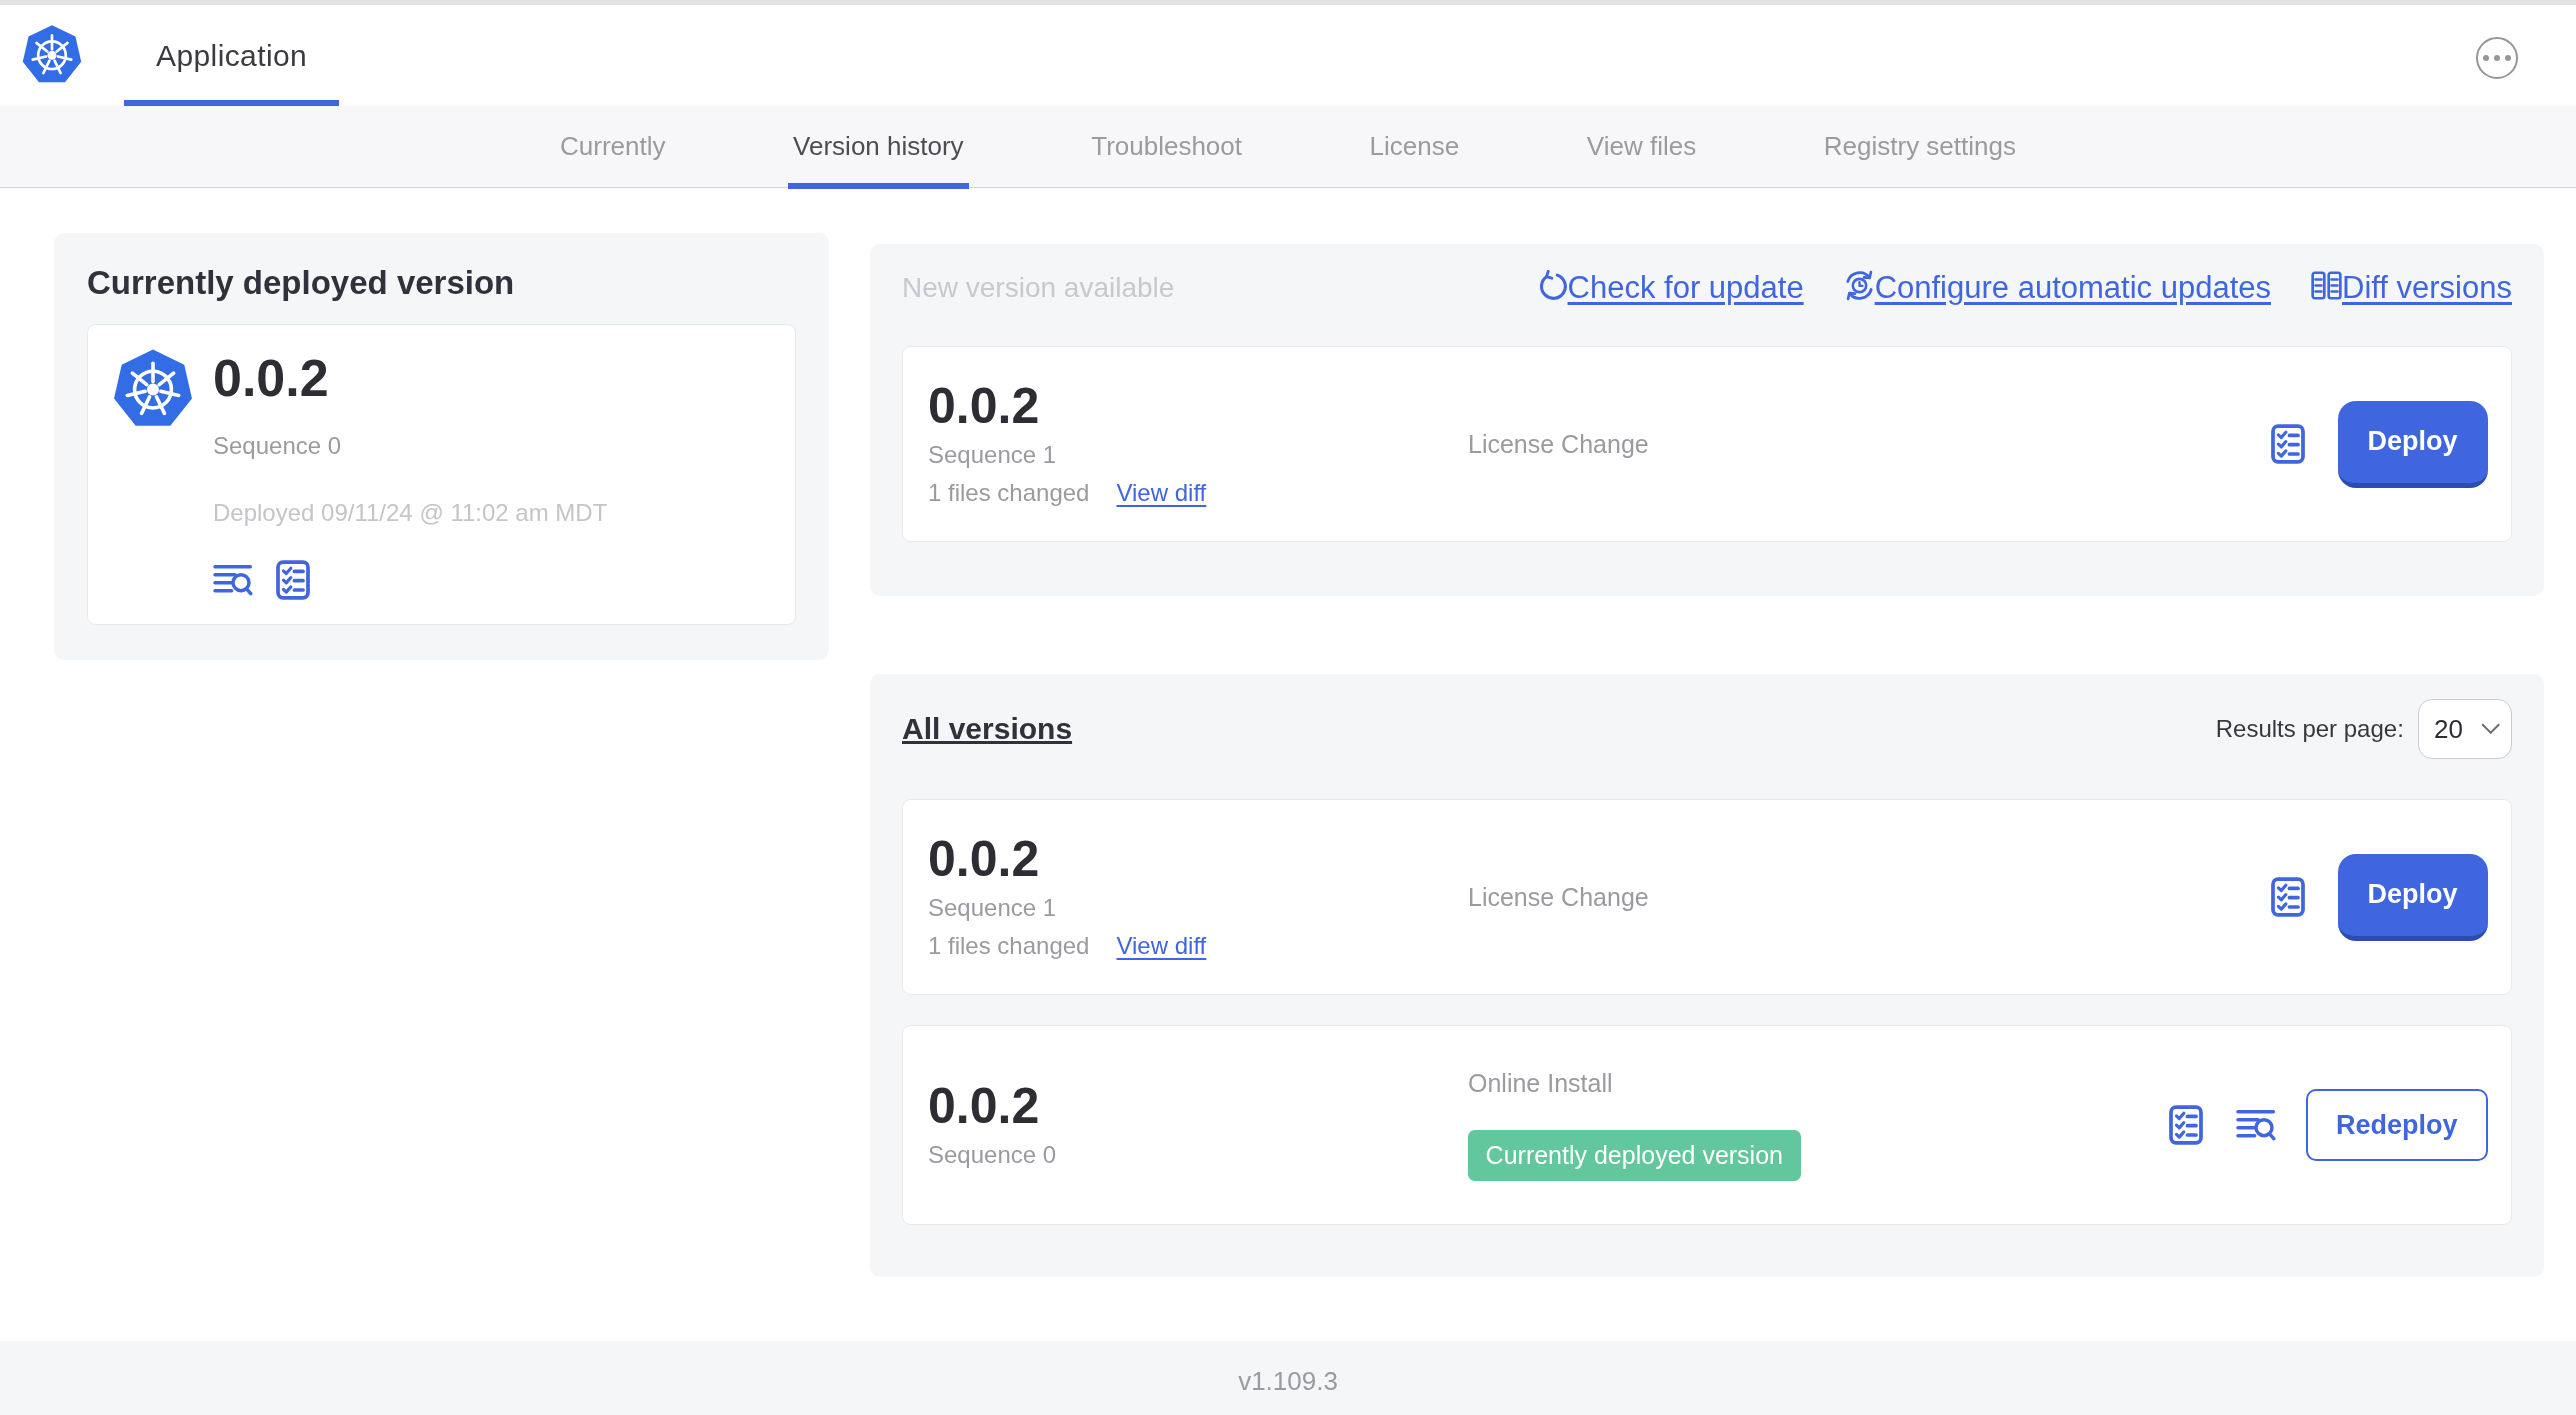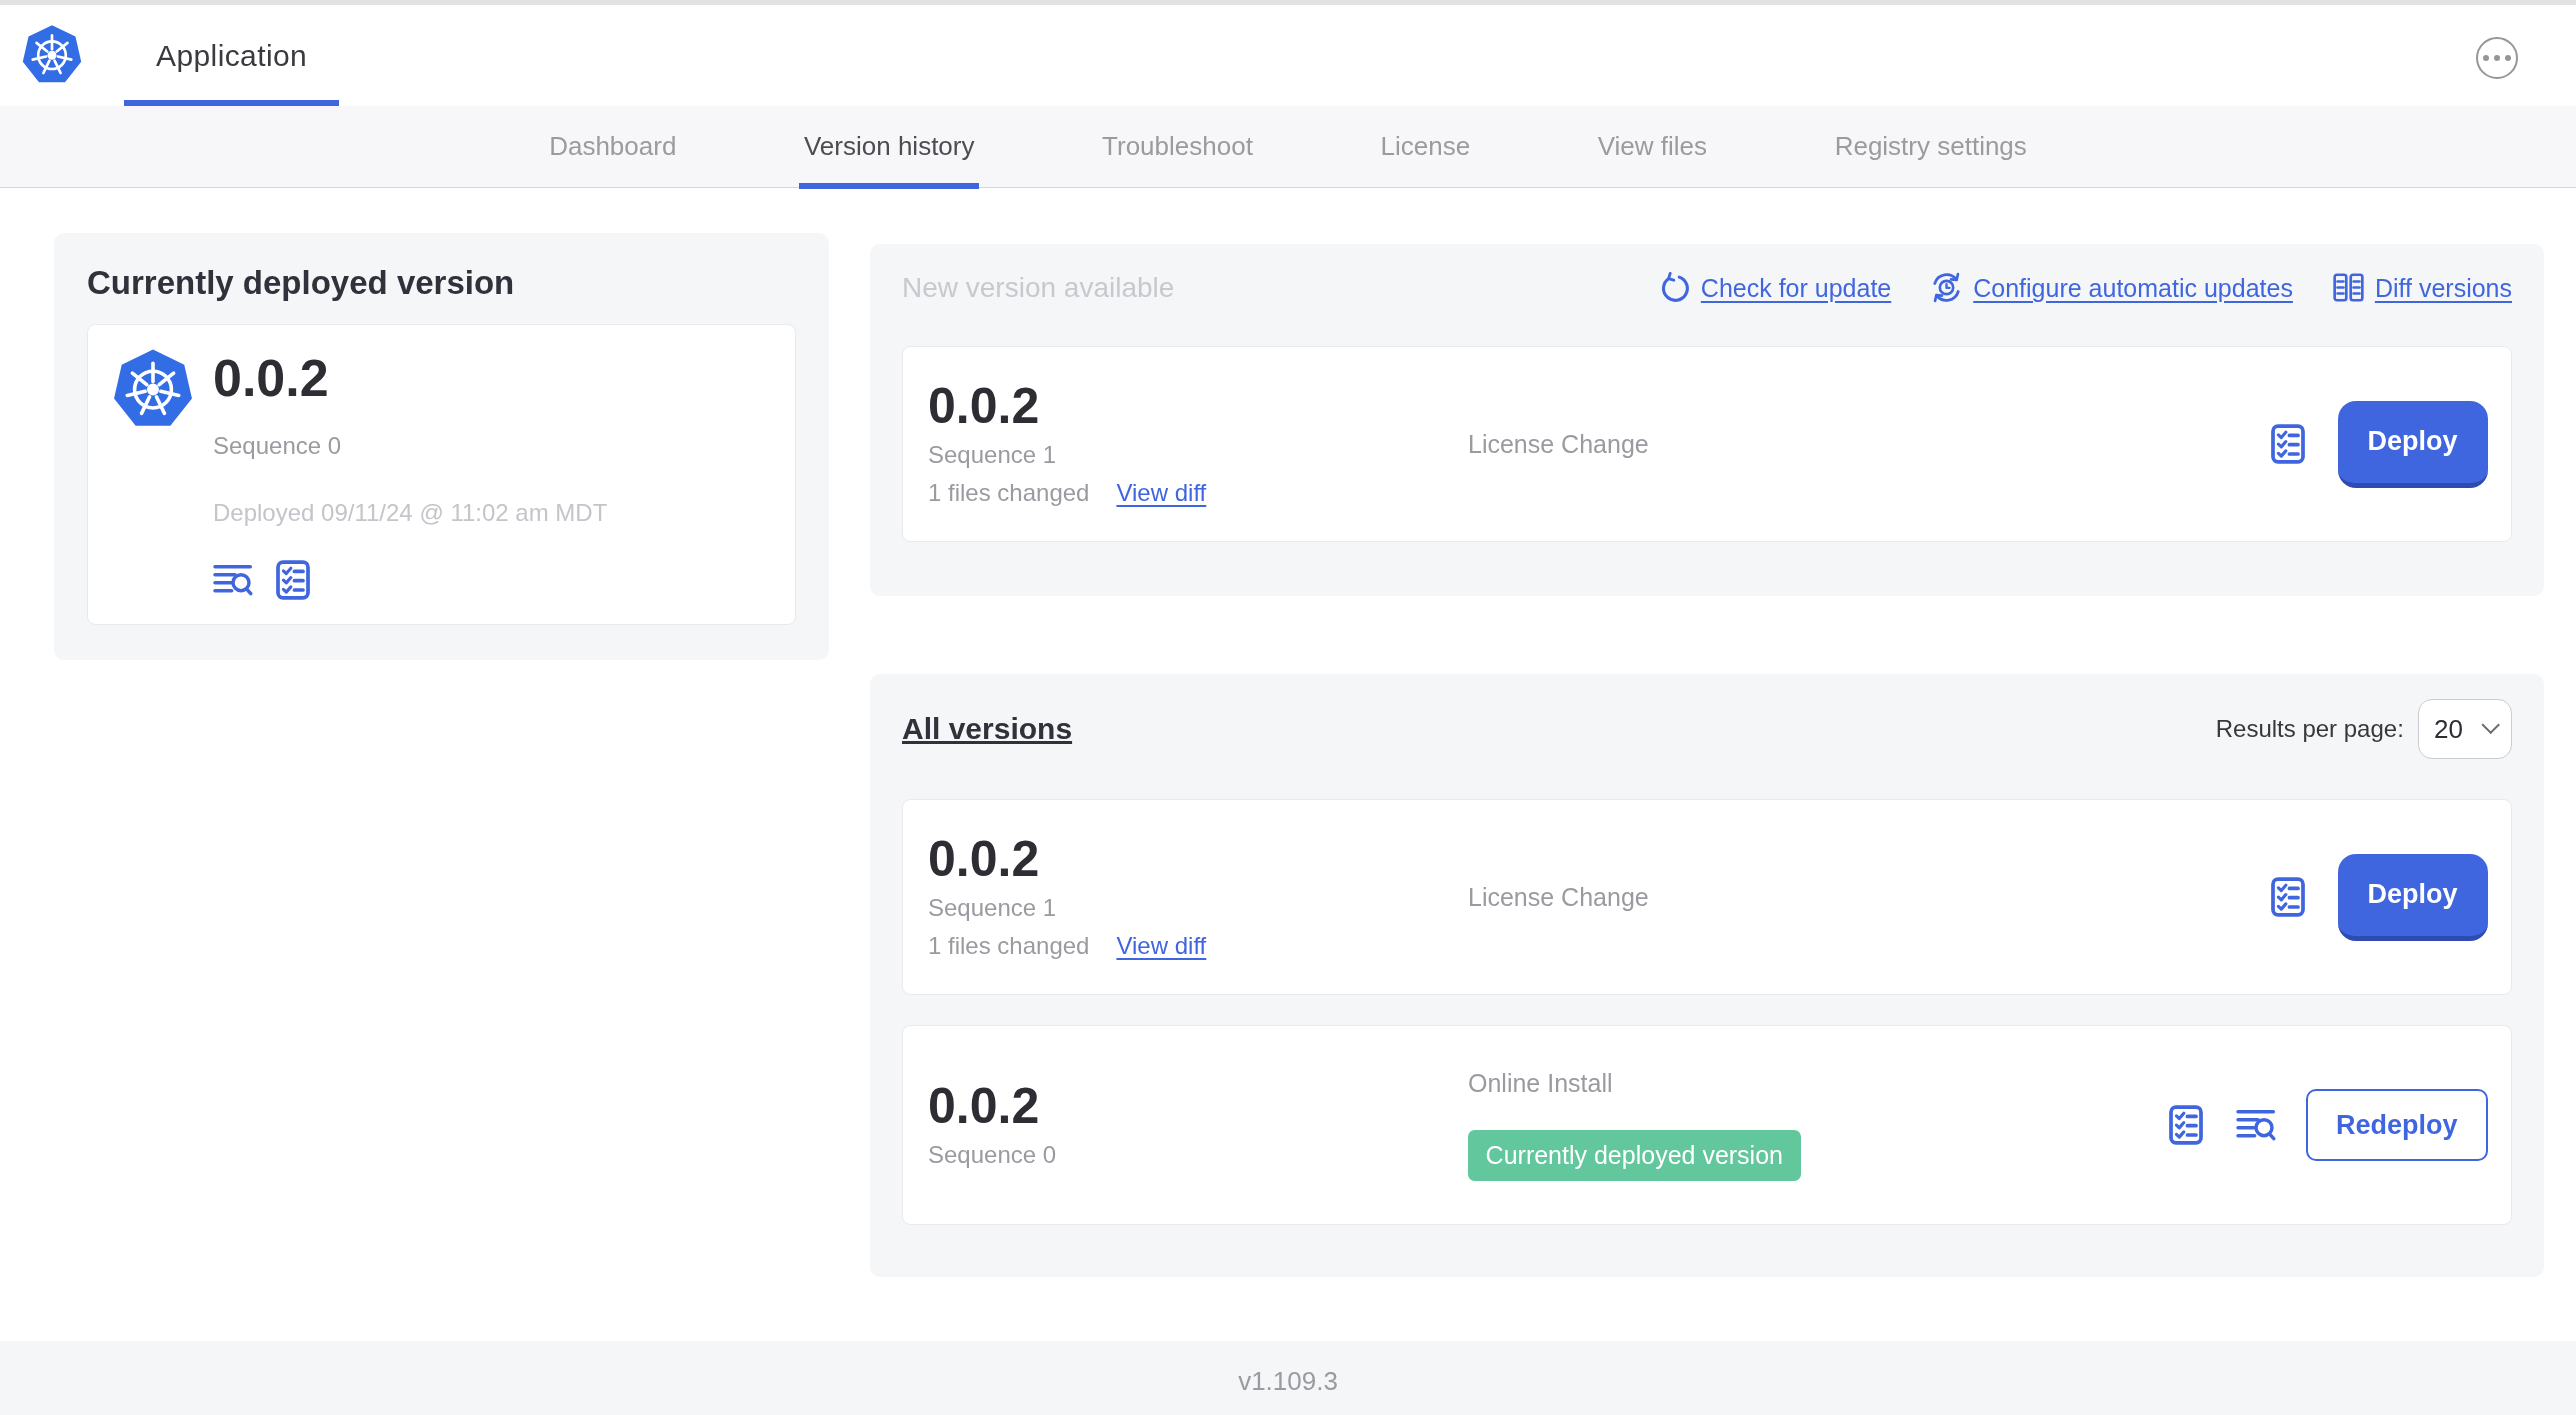--- a/index.html
+++ b/index.html
@@ -43,21 +43,21 @@
   .dc-icons { display:flex; align-items:center; gap:20px; margin-top:33px; }
   .icon-48 { width:40px; height:40px; color:#4066df; cursor:pointer; }
   .icon-48 svg { width:100%; height:100%; }
 
   
   .right-col { flex:1; margin-top:11px; display:flex; flex-direction:column; }
   .panel-new { padding:25px 32px 54px; }
   .panel-head { display:flex; justify-content:space-between; align-items:center; min-height:37px; }
   .muted-title { font-size:28px; color:#c8c8ce; }
   .head-links { display:flex; align-items:center; gap:40px; }
-  .hlink { display:flex; align-items:flex-end; gap:11px; color:#4066df; font-size:25px; cursor:pointer; }
+  .hlink { display:flex; align-items:flex-start; gap:0; color:#4066df; font-size:31px; cursor:pointer; }
   .hlink .lbl { text-decoration:underline; text-underline-offset:4.2px; }
   .icon-36 { width:31px; height:31px; color:#4066df; }
   .icon-36 svg { width:100%; height:100%; }
 
   
   .version-card { margin-top:40px; background:#fff; border:0.8px solid #e9e9ed; border-radius:8.4px;
     min-height:196px; display:flex; align-items:center; padding:22px 23.4px 22px 25px; }
   .vc-left { width:540px; flex:0 0 auto; }
   .vc-ver { font-size:50px; font-weight:bold; color:#2d2d33; line-height:1.0; }
   .vc-seq { font-size:24px; color:#9a9aa0; margin-top:10px; }
@@ -120,21 +120,21 @@
   </div>
   <div class="menu-btn">
       <i></i>
       <i></i>
       <i></i>
     </div>
 </div>
 
 <div class="tabbar">
   <div class="tab">
-      <span>Dashboard</span>
+      <span>Currently</span>
     </div>
   <div class="tab active">
       <span>Version history</span>
       <span class="tab-underline"></span>
     </div>
   <div class="tab">
       <span>Troubleshoot</span>
     </div>
   <div class="tab">
       <span>License</span>

